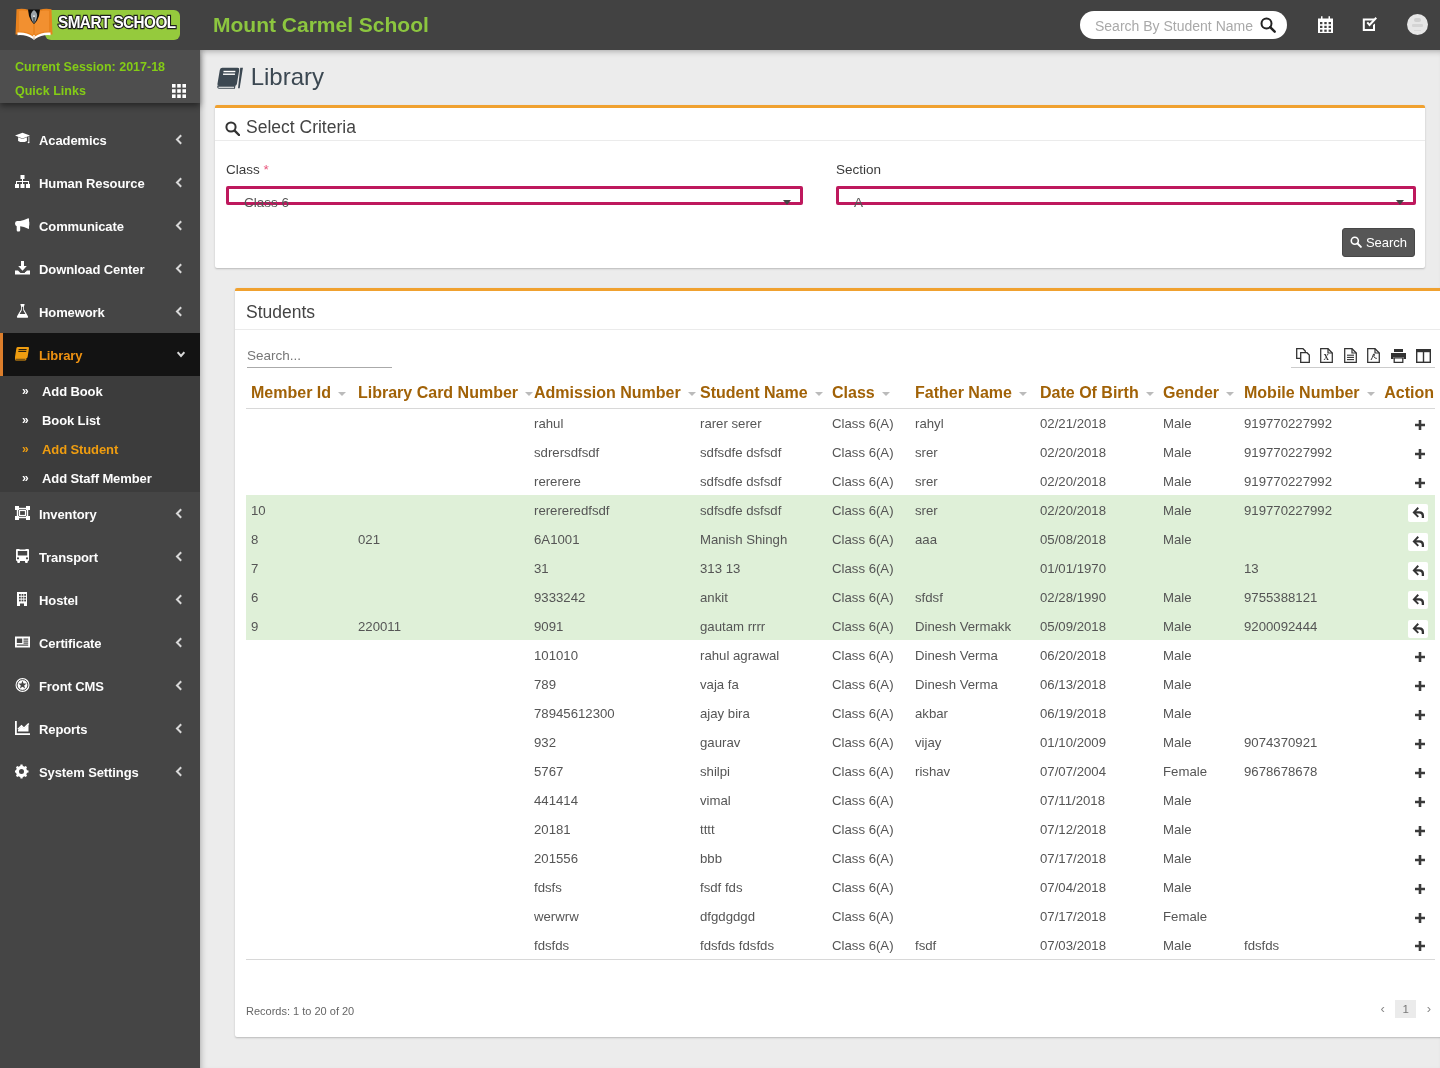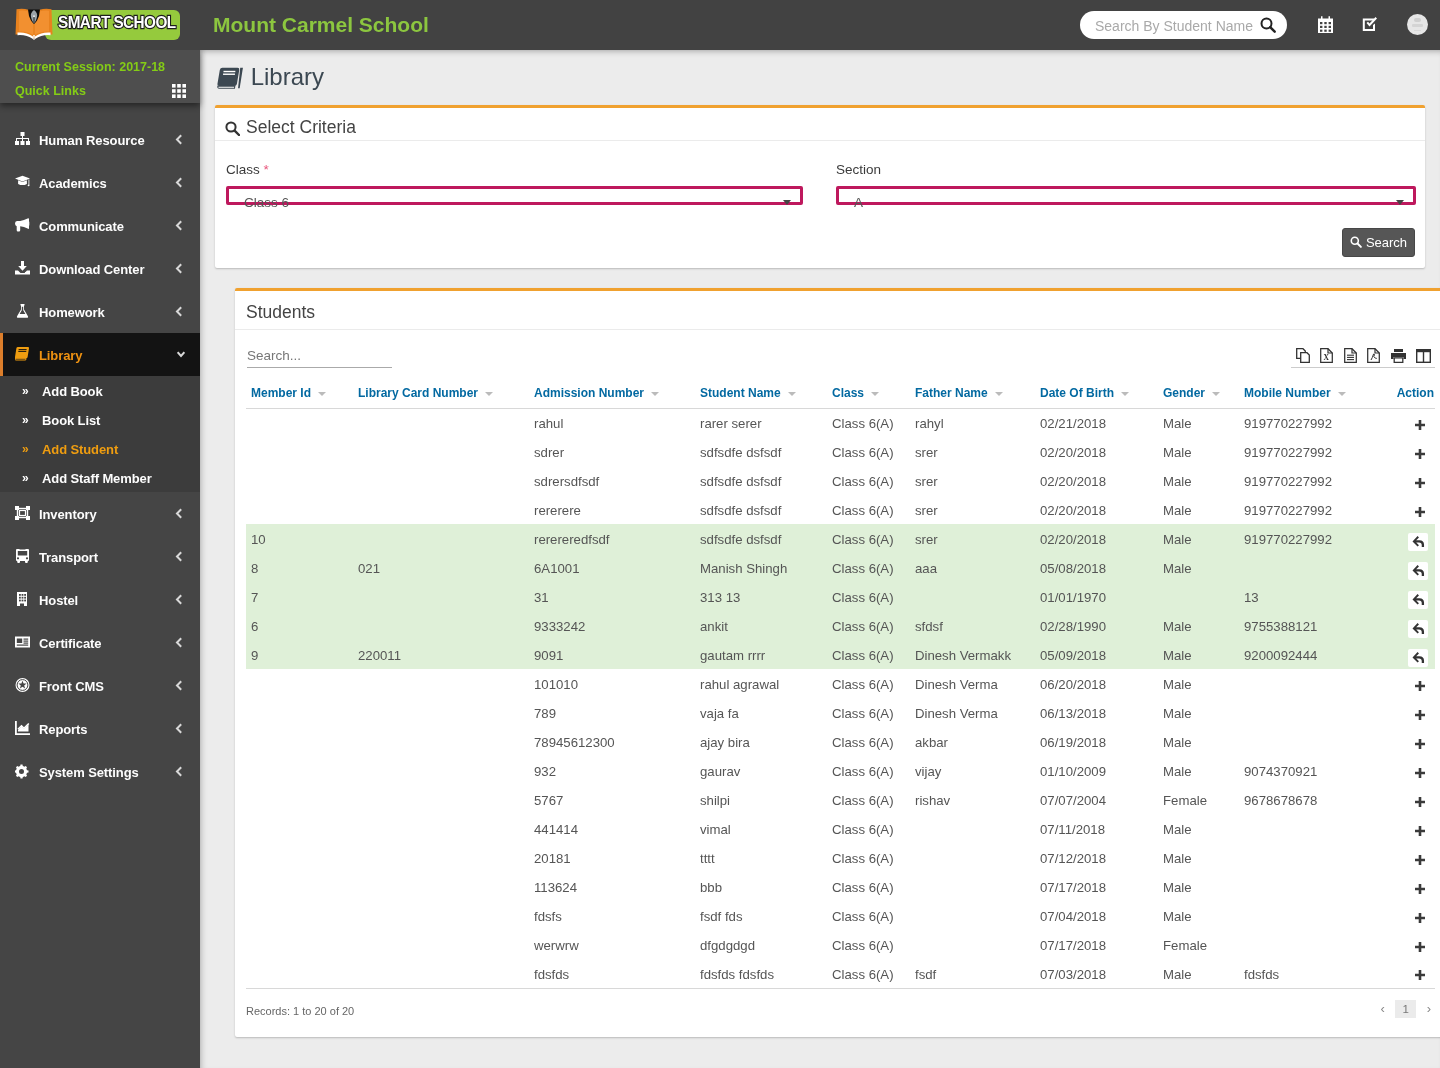--- a/index.html
+++ b/index.html
@@ -49,21 +49,21 @@
 .flabel .req { color:#e8547a; }
 .fselect { position:absolute; height:19px; background:#fff; border:3px solid #be185d; border-radius:2px; }
 .fselect .v { position:absolute; left:15px; top:6px; font-size:13.5px; color:#555; }
 .fselect .caret { position:absolute; right:9px; top:11px; width:0; height:0; border-left:4.5px solid transparent; border-right:4.5px solid transparent; border-top:5.5px solid #444; }
 .btn-search { position:absolute; left:1127px; top:120px; width:73px; height:29px; background:#565656; border:1px solid #474747; border-radius:3px; color:#fff; font-size:13px; text-align:center; line-height:27px; }
 
 
 .dt-search { position:absolute; left:12px; top:57px; width:145px; border-bottom:1px solid #aaa; height:20px; font-size:13.5px; color:#777; }
 .dt-btns { position:absolute; left:1056px; top:57px; width:144px; height:20px; border-bottom:1px solid #ccc; padding-left:5px; }
 table.grid { position:absolute; left:11px; top:85px; width:1189px; border-collapse:collapse; table-layout:fixed; font-size:13.2px; color:#555; }
-table.grid th { height:32px; text-align:left; font-size:12px; color:#0369a1; padding:3px 0 0 5px; font-weight:bold; border-bottom:1px solid #d8d8d8; white-space:nowrap; }
+table.grid th { height:32px; text-align:left; font-size:16px; color:#a16207; padding:3px 0 0 5px; font-weight:bold; border-bottom:1px solid #d8d8d8; white-space:nowrap; }
 table.grid td { height:29px; padding:2px 0 0 5px; white-space:nowrap; overflow:hidden; }
 table.grid tr.g td { background:#dff0d8; }
 table.grid td.act { text-align:right; padding:2px 10px 0 0; } table.grid th.act { text-align:right; padding:3px 1px 0 0; }
 .sort { display:inline-block; width:0; height:0; border-left:4px solid transparent; border-right:4px solid transparent; border-top:4.5px solid #bbb; margin-left:7px; vertical-align:middle; }
 .undo-btn { display:inline-block; width:20px; height:18px; background:#fff; border-radius:2px; text-align:center; vertical-align:middle; margin-right:-3px; position:relative; top:2px; }
 .records { position:absolute; left:11px; top:714px; font-size:11px; color:#666; }
 .pager { position:absolute; right:14px; top:708px; }
 </style>
 </head>
 <body>
@@ -178,34 +178,20 @@
             <td>02/21/2018</td>
             <td>Male</td>
             <td>919770227992</td>
             <td class="act"><svg width="10" height="10" viewBox="0 0 10 10" style="vertical-align:middle">
                 <path d="M3.7 0 h2.6 v3.7 h3.7 v2.6 h-3.7 v3.7 h-2.6 v-3.7 h-3.7 v-2.6 h3.7 Z" fill="#3a3a3a"></path>
               </svg></td>
           </tr>
       <tr>
             <td></td>
             <td></td>
-            <td>sdrer</td>
-            <td>sdfsdfe dsfsdf</td>
-            <td>Class 6(A)</td>
-            <td>srer</td>
-            <td>02/20/2018</td>
-            <td>Male</td>
-            <td>919770227992</td>
-            <td class="act"><svg width="10" height="10" viewBox="0 0 10 10" style="vertical-align:middle">
-                <path d="M3.7 0 h2.6 v3.7 h3.7 v2.6 h-3.7 v3.7 h-2.6 v-3.7 h-3.7 v-2.6 h3.7 Z" fill="#3a3a3a"></path>
-              </svg></td>
-          </tr>
-      <tr>
-            <td></td>
-            <td></td>
             <td>sdrersdfsdf</td>
             <td>sdfsdfe dsfsdf</td>
             <td>Class 6(A)</td>
             <td>srer</td>
             <td>02/20/2018</td>
             <td>Male</td>
             <td>919770227992</td>
             <td class="act"><svg width="10" height="10" viewBox="0 0 10 10" style="vertical-align:middle">
                 <path d="M3.7 0 h2.6 v3.7 h3.7 v2.6 h-3.7 v3.7 h-2.6 v-3.7 h-3.7 v-2.6 h3.7 Z" fill="#3a3a3a"></path>
               </svg></td>
@@ -388,21 +374,21 @@
             <td>07/12/2018</td>
             <td>Male</td>
             <td></td>
             <td class="act"><svg width="10" height="10" viewBox="0 0 10 10" style="vertical-align:middle">
                 <path d="M3.7 0 h2.6 v3.7 h3.7 v2.6 h-3.7 v3.7 h-2.6 v-3.7 h-3.7 v-2.6 h3.7 Z" fill="#3a3a3a"></path>
               </svg></td>
           </tr>
       <tr>
             <td></td>
             <td></td>
-            <td>113624</td>
+            <td>201556</td>
             <td>bbb</td>
             <td>Class 6(A)</td>
             <td></td>
             <td>07/17/2018</td>
             <td>Male</td>
             <td></td>
             <td class="act"><svg width="10" height="10" viewBox="0 0 10 10" style="vertical-align:middle">
                 <path d="M3.7 0 h2.6 v3.7 h3.7 v2.6 h-3.7 v3.7 h-2.6 v-3.7 h-3.7 v-2.6 h3.7 Z" fill="#3a3a3a"></path>
               </svg></td>
           </tr>
@@ -473,38 +459,38 @@
           <rect x="10.4" y="5.2" width="3.6" height="3.6"></rect>
           <rect x="0" y="10.4" width="3.6" height="3.6"></rect>
           <rect x="5.2" y="10.4" width="3.6" height="3.6"></rect>
           <rect x="10.4" y="10.4" width="3.6" height="3.6"></rect>
         </g>
       </svg>
   </div>
   <div class="menu" id="menu">
       <div class="mi ">
     <svg class="ic" viewBox="0 0 15 15" width="16" height="16">
+          <path d="M7.5 0.8 L15 3.6 L7.5 6.4 L0 3.6 Z M3.1 5.3 L3.1 8.9 Q7.5 11.3 11.9 8.9 L11.9 5.3 L7.5 6.9 Z M13.5 4.6 L14.3 4.6 L14.3 9.6 Q15.2 11.2 13.1 11.2 Q12 10.2 13.5 9.6 Z" fill="#fff"></path>
+        </svg>
+    <div class="lb">Academics</div>
+    <svg class="ch" viewBox="0 0 8 13">
+          <path d="M6.2 0.8 L2 5 L6.2 9.2" stroke="#d8d8d8" stroke-width="2" fill="none" transform="translate(0,1.5)"></path>
+        </svg>
+  </div>
+      <div class="mi ">
+    <svg class="ic" viewBox="0 0 15 15" width="16" height="16">
           <g fill="#fff">
             <rect x="5.5" y="0" width="4" height="4"></rect>
             <rect x="0" y="9" width="4" height="4"></rect>
             <rect x="5.5" y="9" width="4" height="4"></rect>
             <rect x="11" y="9" width="4" height="4"></rect>
             <path d="M7 4 L8 4 L8 6 L14 6 L14 9 L13 9 L13 7 L8 7 L8 9 L7 9 L7 7 L2 7 L2 9 L1 9 L1 6 L7 6 Z"></path>
           </g>
         </svg>
     <div class="lb">Human Resource</div>
-    <svg class="ch" viewBox="0 0 8 13">
-          <path d="M6.2 0.8 L2 5 L6.2 9.2" stroke="#d8d8d8" stroke-width="2" fill="none" transform="translate(0,1.5)"></path>
-        </svg>
-  </div>
-      <div class="mi ">
-    <svg class="ic" viewBox="0 0 15 15" width="16" height="16">
-          <path d="M7.5 0.8 L15 3.6 L7.5 6.4 L0 3.6 Z M3.1 5.3 L3.1 8.9 Q7.5 11.3 11.9 8.9 L11.9 5.3 L7.5 6.9 Z M13.5 4.6 L14.3 4.6 L14.3 9.6 Q15.2 11.2 13.1 11.2 Q12 10.2 13.5 9.6 Z" fill="#fff"></path>
-        </svg>
-    <div class="lb">Academics</div>
     <svg class="ch" viewBox="0 0 8 13">
           <path d="M6.2 0.8 L2 5 L6.2 9.2" stroke="#d8d8d8" stroke-width="2" fill="none" transform="translate(0,1.5)"></path>
         </svg>
   </div>
       <div class="mi ">
     <svg class="ic" viewBox="0 0 15 15" width="16" height="16">
           <path d="M12.6 0.6 Q14 -0.3 14 1.2 L14 10 Q14 11.5 12.6 10.6 Q9 8.6 5.2 8.3 L5.2 12.2 Q5.2 13.4 4 13.4 L2.9 13.4 Q1.7 13.4 1.7 12.2 L1.7 8.3 Q0 7.8 0 5.6 Q0 3.4 2 3 L5.2 2.9 Q9 2.6 12.6 0.6 Z M14.7 3.6 Q15.8 4.3 15.8 5.6 Q15.8 6.9 14.7 7.6 Z" fill="#fff"></path>
         </svg>
     <div class="lb">Communicate</div>
     <svg class="ch" viewBox="0 0 8 13">

